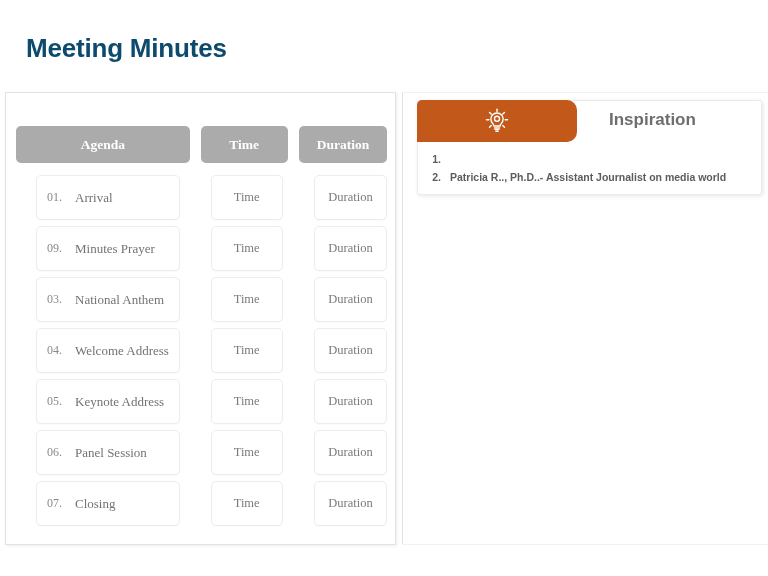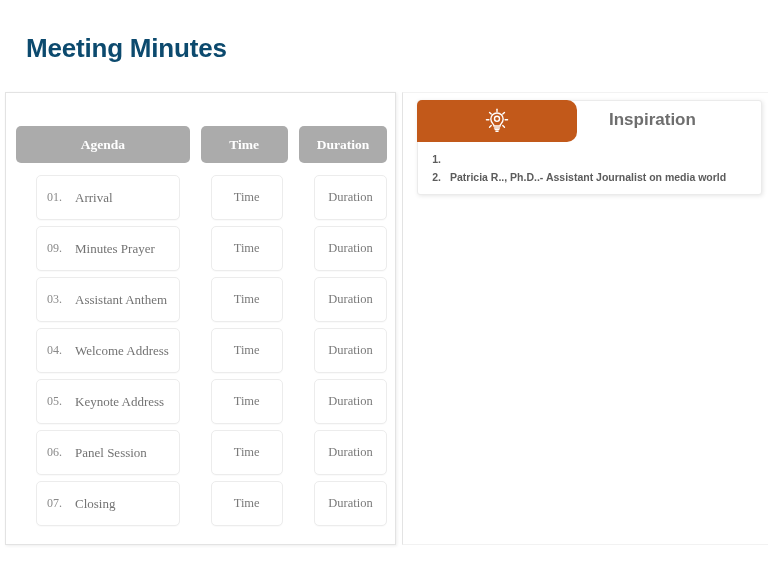--- a/index.html
+++ b/index.html
@@ -211,21 +211,21 @@
         <span class="row-num">09.</span>
         <span class="row-label">Minutes Prayer</span>
       </div>
       <div class="body-cell col-time centered">Time</div>
       <div class="body-cell col-dur centered">Duration</div>
     </div>
 
     <div class="agenda-row">
       <div class="body-cell col-agenda">
         <span class="row-num">03.</span>
-        <span class="row-label">Assistant Anthem</span>
+        <span class="row-label">National Anthem</span>
       </div>
       <div class="body-cell col-time centered">Time</div>
       <div class="body-cell col-dur centered">Duration</div>
     </div>
 
     <div class="agenda-row">
       <div class="body-cell col-agenda">
         <span class="row-num">04.</span>
         <span class="row-label">Welcome Address</span>
       </div>

